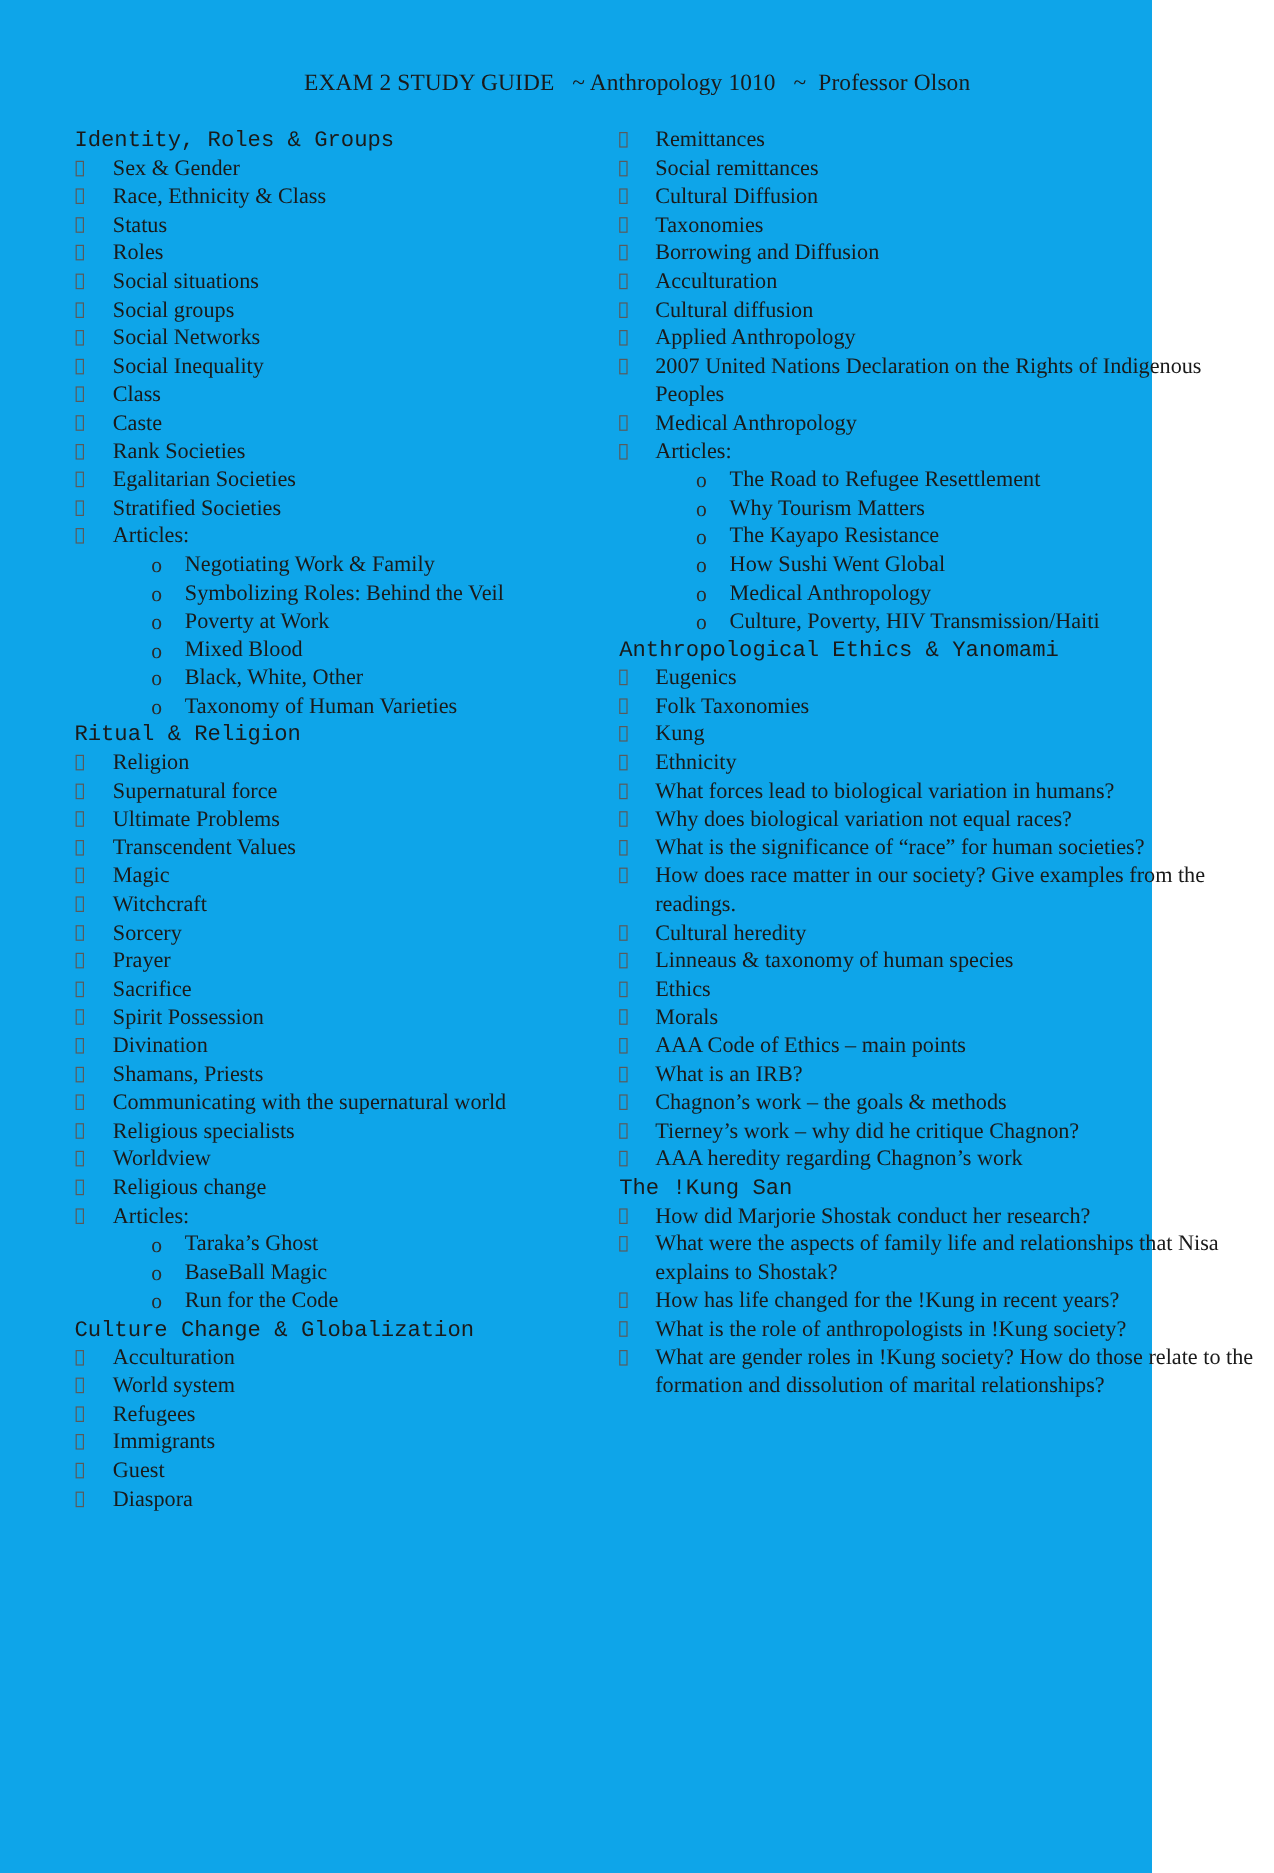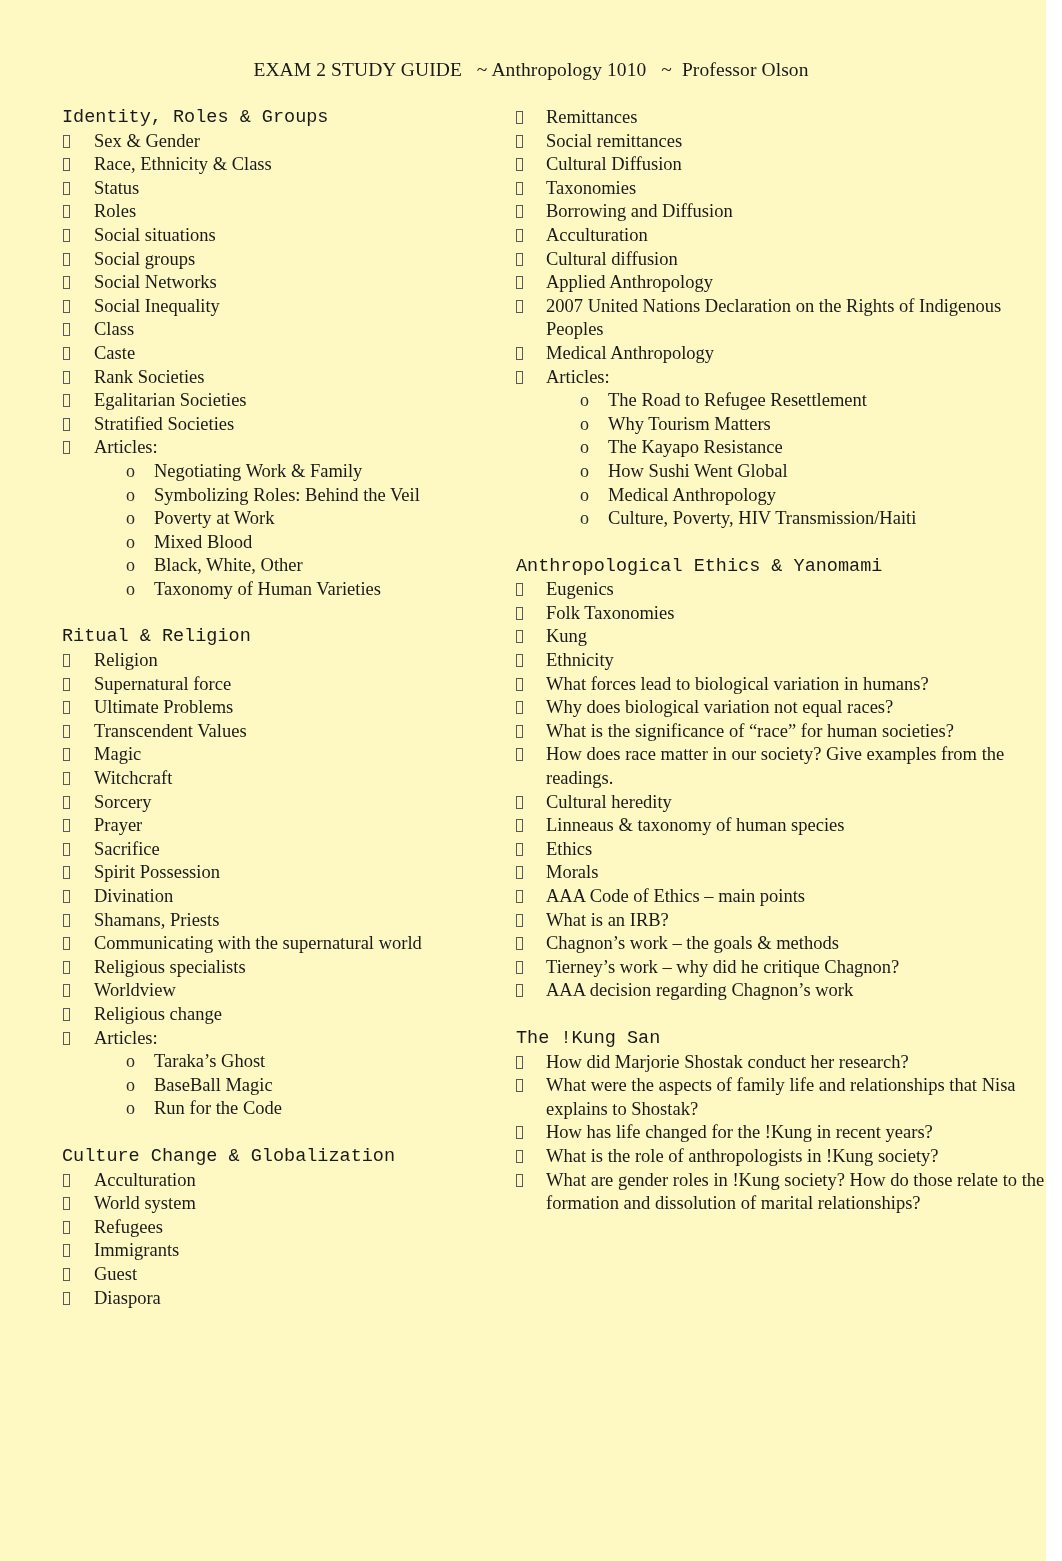--- a/index.html
+++ b/index.html
@@ -12,23 +12,23 @@
     width: 1062px;
     height: 1561px;
     position: relative;
     font-family: "Liberation Serif", "DejaVu Serif", serif;
     color: #1a1a1a;
     overflow: hidden;
   }
 
   .page {
     position: relative;
-    width: 1046px;
+    width: 960px;
     height: 1561px;
-    background: #fef9c3;
+    background: #0ea5e9;
   }
 
   
   .doc-header {
     position: absolute;
     top: 58px;
     left: 0;
     width: 1062px;
     text-align: center;
     font-size: 19.5px;
@@ -54,21 +54,21 @@
     padding-left: 62px;
     box-sizing: border-box;
   }
   .col-right {
     width: 557px;
     padding-left: 0px;
     box-sizing: border-box;
   }
 
   .section { margin: 0 0 0 0; }
-  .section + .section { margin-top: 24px; }
+  .section + .section { }
 
   .section-title {
     font-size: 18.5px;
     line-height: 23.6px;
     margin: 0;
     white-space: pre-wrap;
     font-family: Liberation Mono, monospace;
   }
 
   ul.lvl1 {
@@ -478,21 +478,21 @@
             <li class="item">
               <span class="bullet"><span class="tofu"></span></span>
               <span class="txt">Chagnon’s work – the goals &amp; methods</span>
             </li>
             <li class="item">
               <span class="bullet"><span class="tofu"></span></span>
               <span class="txt">Tierney’s work – why did he critique Chagnon?</span>
             </li>
             <li class="item">
               <span class="bullet"><span class="tofu"></span></span>
-              <span class="txt">AAA decision regarding Chagnon’s work</span>
+              <span class="txt">AAA heredity regarding Chagnon’s work</span>
             </li>
           </ul>
         </div>
         <div class="section">
           <div class="section-title">The !Kung San</div>
           <ul class="lvl1">
             <li class="item">
               <span class="bullet"><span class="tofu"></span></span>
               <span class="txt">How did Marjorie Shostak conduct her research?</span>
             </li>

